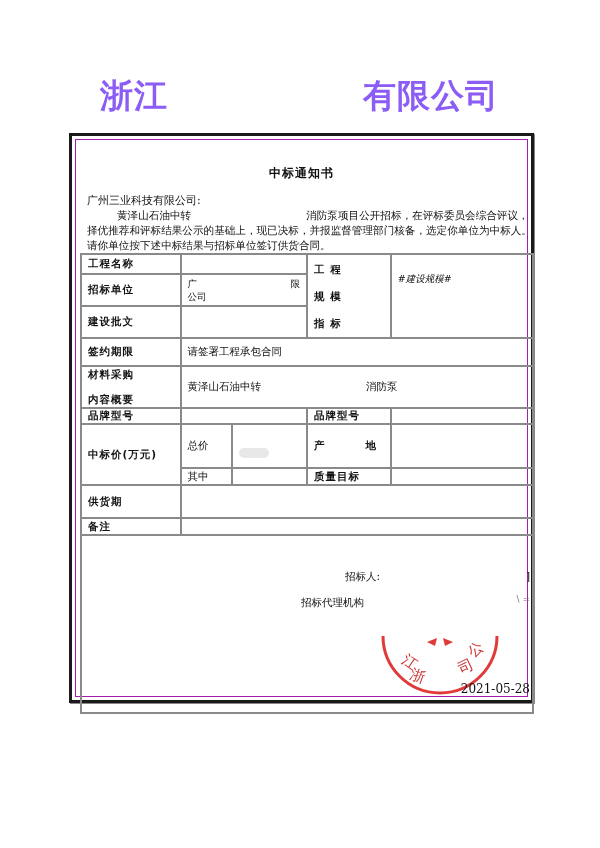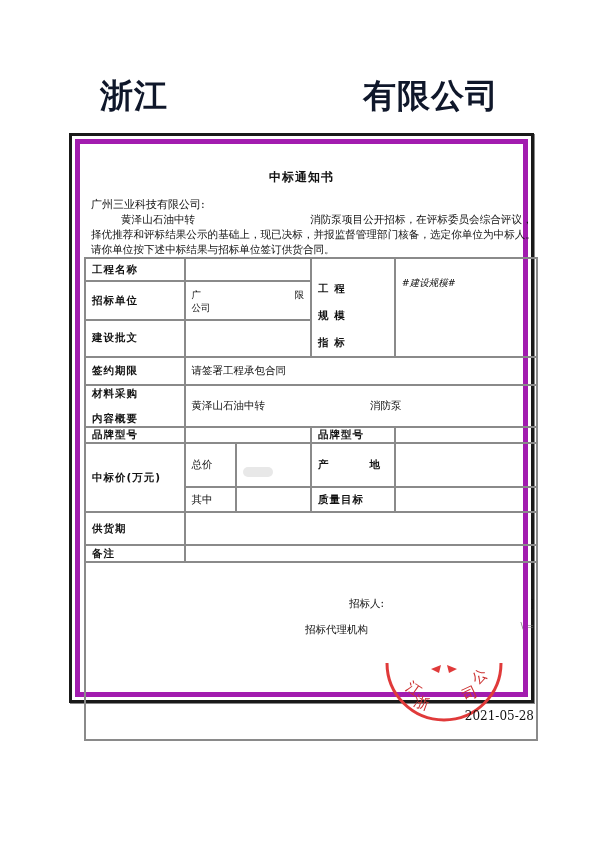--- a/index.html
+++ b/index.html
@@ -2,31 +2,31 @@
 <html><head>
 <meta charset="utf-8">
 <style>
   * { box-sizing: border-box; margin: 0; padding: 0; }
   html, body { width: 600px; height: 848px; background: #ffffff; overflow: hidden; }
   body { position: relative; font-family: "DejaVu Sans", "Liberation Sans", sans-serif; color: #111; }
 
   .company-header {
     position: absolute; left: 100px; top: 74px; width: 400px; height: 50px;
     font-family: "DejaVu Sans", sans-serif; font-weight: bold; font-size: 33px;
-    color: #0f172a; letter-spacing: 1px; white-space: nowrap;
+    color: #8b5cf6; letter-spacing: 1px; white-space: nowrap;
   }
   .company-header .redact { display: inline-block; width: 195px; height: 30px; vertical-align: middle; }
 
   .frame-outer {
     position: absolute; left: 69px; top: 133px; width: 465px; height: 570px;
     border: 3px solid #1a1a1a; box-shadow: 1px 1px 0 #888;
   }
   .frame-inner {
     position: absolute; left: 3px; top: 3px; right: 3px; bottom: 3px;
-    border: 5px solid #a21caf;
+    border: 1px solid #a21caf;
   }
 
   .doc-title {
     position: absolute; left: 0; right: 0; top: 25px; text-align: center;
     font-size: 12px; font-weight: bold; letter-spacing: 1px;
   }
   .salutation { position: absolute; left: 11px; top: 53px; font-size: 11px; font-family: "DejaVu Serif", serif; }
   .body-text {
     position: absolute; left: 11px; top: 68px; width: 446px; font-size: 10.6px; line-height: 15px;
     font-family: "DejaVu Serif", serif; text-indent: 0;
@@ -74,21 +74,21 @@
         <col style="width:100px">
           <col style="width:52px">
           <col style="width:75px">
           <col style="width:84px">
           <col style="width:143px">
       </colgroup>
       <tbody>
           <tr style="height:17px">
         <td class="lbl">工程名称</td>
         <td colspan="2"></td>
-        <td rowspan="3" class="lbl" style="vertical-align:top; padding-top:16px; line-height:27px;">
+        <td rowspan="3" class="lbl" style="vertical-align:top; padding-top:1px; line-height:27px;">
           <div>工 程</div>
           <div>规 模</div>
           <div>指 标</div>
         </td>
         <td rowspan="3" class="serif small" style="vertical-align:top; padding-top:18px;font-style:italic;">#建设规模#</td>
       </tr>
       <tr style="height:28px">
         <td class="lbl">招标单位</td>
         <td colspan="2" class="serif small" style="line-height:13px;">
           <div style="display:flex; justify-content:space-between;">
@@ -122,21 +122,21 @@
       </tr>
       <tr style="height:44px">
         <td rowspan="2" class="lbl">中标价(万元)</td>
         <td class="serif">总价</td>
         <td>
               <div style="width:30px;height:10px;background:#e8e8e8;border-radius:5px;margin-top:14px;"></div>
             </td>
         <td class="lbl"><span>产</span><span style="display:inline-block;width:40px"></span><span>地</span></td>
         <td></td>
       </tr>
-      <tr style="height:25px">
+      <tr style="height:17px">
         <td class="serif">其中</td>
         <td></td>
         <td class="lbl">质量目标</td>
         <td></td>
       </tr>
       <tr style="height:33px">
         <td class="lbl">供货期</td>
         <td colspan="4"></td>
       </tr>
       <tr style="height:17px">

